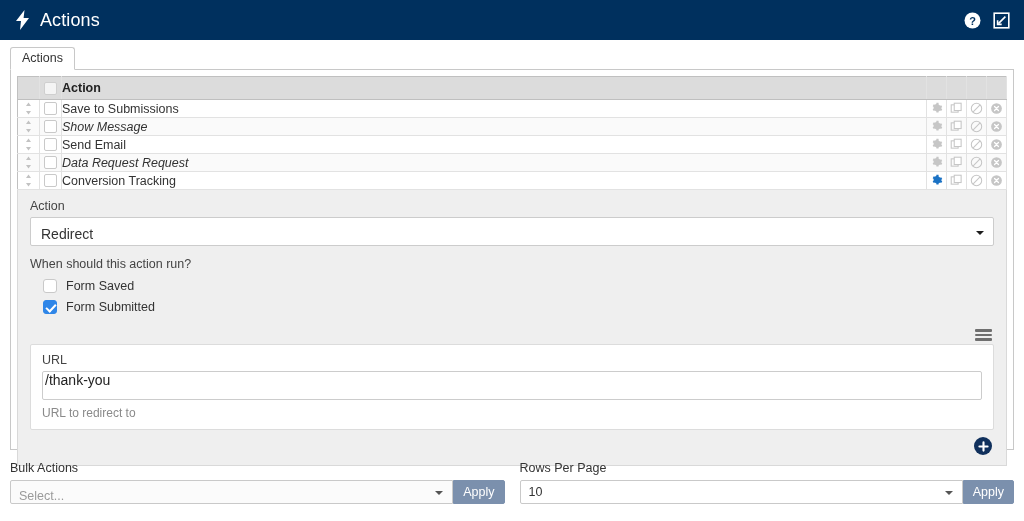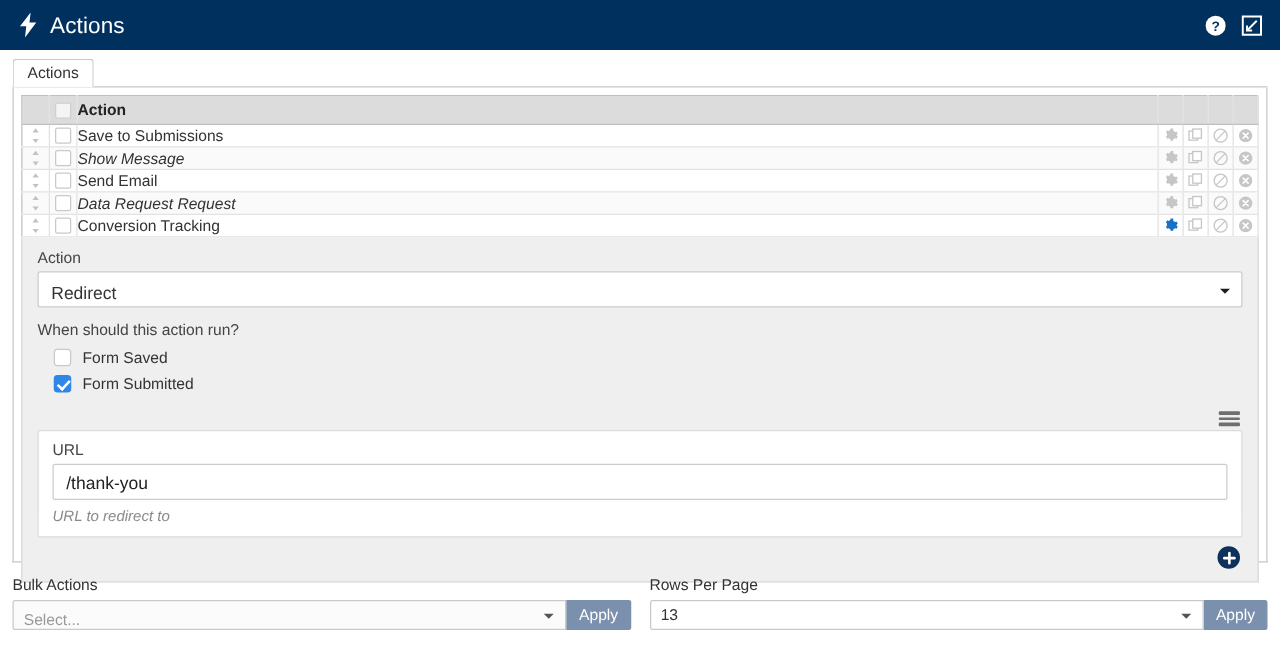--- a/index.html
+++ b/index.html
@@ -241,28 +241,26 @@
     border: 1px solid #dcdcdc;
     border-radius: 2px;
     padding: 8px 11px 9px 11px;
   }
   .text-input {
     height: 29px;
     background: #ffffff;
     border: 1px solid #cccccc;
     border-radius: 2px;
     display: flex;
-    align-items: center;
-    padding: 0 10px;
+    padding: 0 2px;
     font-size: 14px;
     color: #222222;
     cursor: text;
   }
   .help-text {
-    font-style: italic;
     font-size: 12px;
     color: #8a8a8a;
     margin-top: 6px;
   }
 
   
   .add-row {
     display: flex;
     justify-content: flex-end;
     padding: 7px 2px 0 0;
@@ -646,19 +644,19 @@
         <span class="caret"></span>
       </div>
       <div class="apply-btn">Apply</div>
     </div>
   </div>
 
   <div class="foot-col">
     <div class="foot-label">Rows Per Page</div>
     <div class="foot-ctrl">
       <div class="foot-select">
-        <span>13</span>
+        <span>10</span>
         <span class="caret"></span>
       </div>
       <div class="apply-btn">Apply</div>
     </div>
   </div>
 </div>
 
 </body></html>

